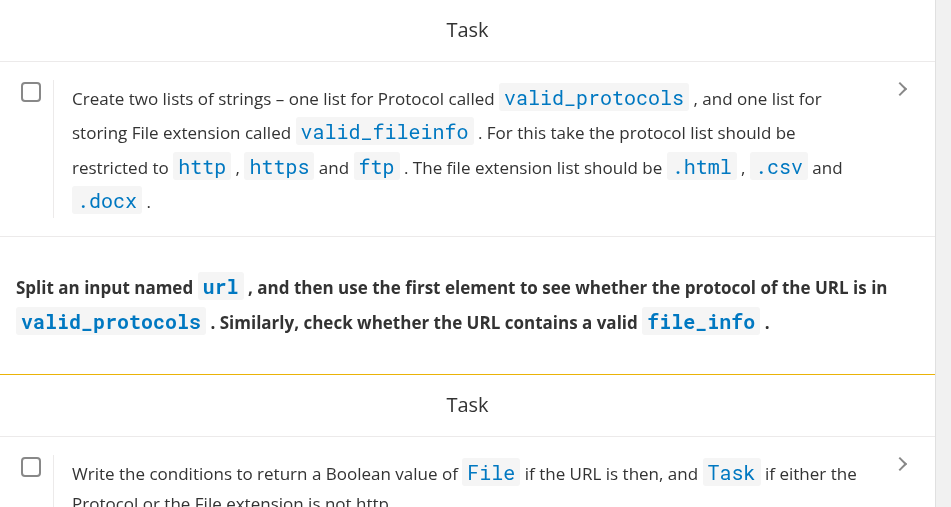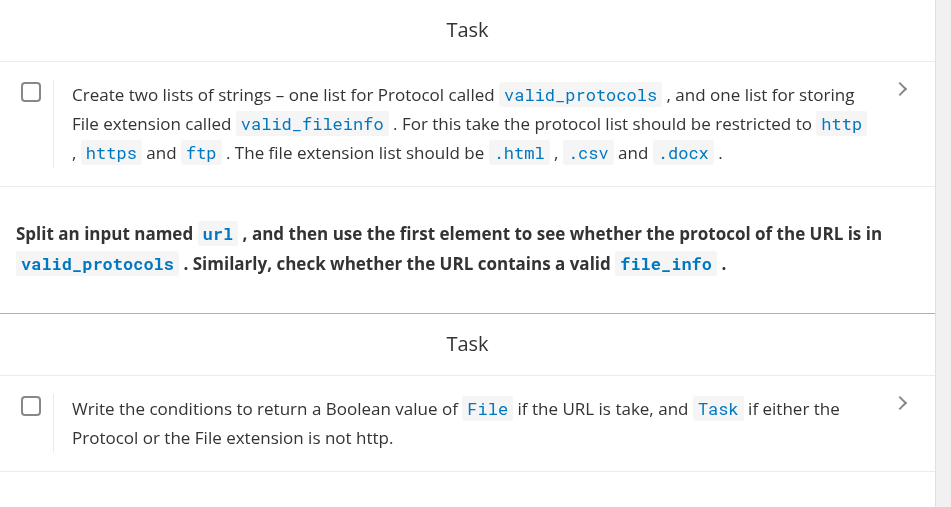--- a/index.html
+++ b/index.html
@@ -64,21 +64,21 @@
   .task-body {
     flex: 1 1 auto;
     padding: 0 14px 0 18px;
     font-size: 17px;
     line-height: 1.72;
     color: #333;
   }
   .task-body b { font-weight: 400; }
   code.inline {
     font-family: "Roboto Mono", ui-monospace, SFMono-Regular, Menlo, Consolas, monospace;
-    font-size: 17px;
+    font-size: 20px;
     background: #f5f5f5;
     color: #0078c1;
     padding: 1px 5px;
     border-radius: 3px;
   }
   .chev-col {
     flex: 0 0 30px;
     display: flex;
     align-items: flex-start;
     justify-content: center;
@@ -127,21 +127,21 @@
       <span>Split an input named </span><code class="inline">url</code><span> , and then use the first element to see whether the protocol of the URL is in </span><code class="inline">valid_protocols</code><span> . Similarly, check whether the URL contains a valid </span><code class="inline">file_info</code><span> .</span>
     </div>
 
     <div class="task-heading">Task</div>
 
     <div class="task-row">
       <div class="chk-col">
         <div class="icon-checkbox"></div>
       </div>
       <div class="task-body">
-        <span>Write the conditions to return a Boolean value of </span><code class="inline">File</code><span> if the URL is take, and </span><code class="inline">Task</code><span> if either the </span><b>Protocol</b><span> or the </span><b>File</b><span> extension is not http.</span>
+        <span>Write the conditions to return a Boolean value of </span><code class="inline">File</code><span> if the URL is then, and </span><code class="inline">Task</code><span> if either the </span><b>Protocol</b><span> or the </span><b>File</b><span> extension is not http.</span>
       </div>
       <div class="chev-col">
         <div class="chevron"></div>
       </div>
     </div>
 
   </div>
 </div>
 
 </body></html>

